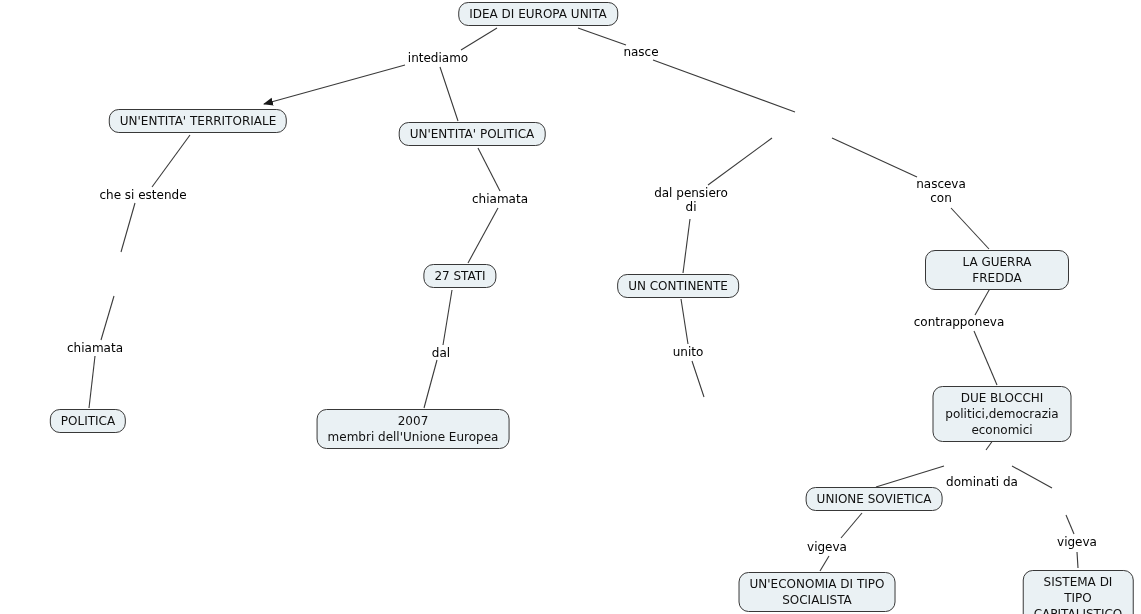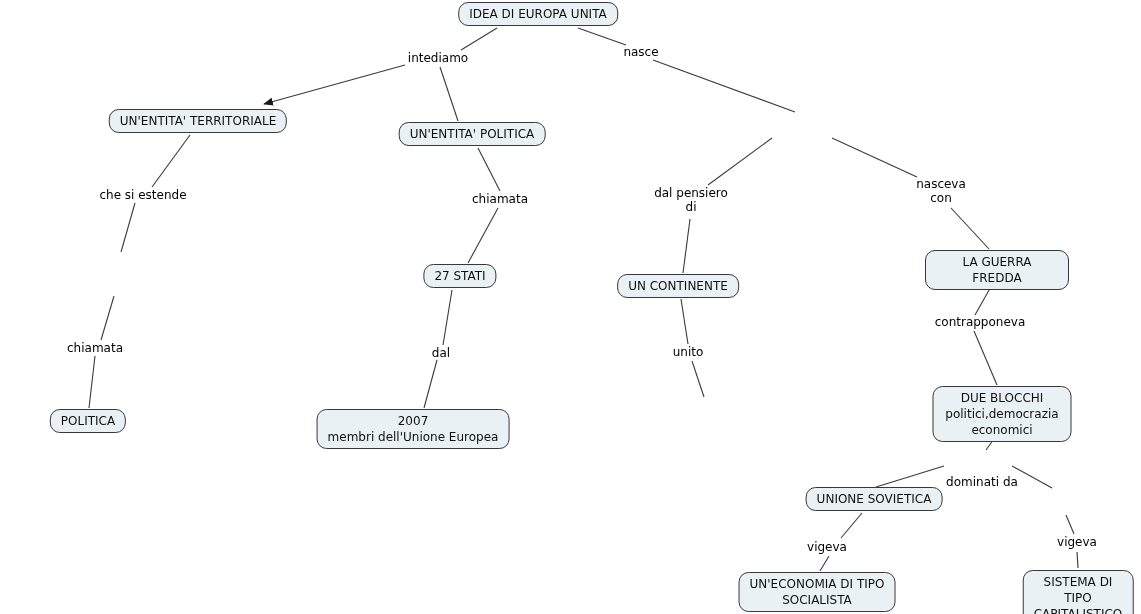--- a/index.html
+++ b/index.html
@@ -96,18 +96,18 @@
   <div class="elabel" style="left:641px;top:45px">nasce</div>
   <div class="elabel" style="left:143px;top:188px">che si estende</div>
   <div class="elabel" style="left:95px;top:341px">chiamata</div>
   <div class="elabel" style="left:500px;top:192px">chiamata</div>
   <div class="elabel" style="left:441px;top:346px">dal</div>
   <div class="elabel" style="left:691px;top:186px">dal pensiero
 di</div>
   <div class="elabel" style="left:688px;top:345px">unito</div>
   <div class="elabel" style="left:941px;top:177px">nasceva
 con</div>
-  <div class="elabel" style="left:980px;top:315px">contrapponeva</div>
+  <div class="elabel" style="left:959px;top:315px">contrapponeva</div>
   <div class="elabel" style="left:982px;top:475px">dominati da</div>
   <div class="elabel" style="left:827px;top:540px">vigeva</div>
   <div class="elabel" style="left:1077px;top:535px">vigeva</div>
 
 </div>
 
 </body></html>

